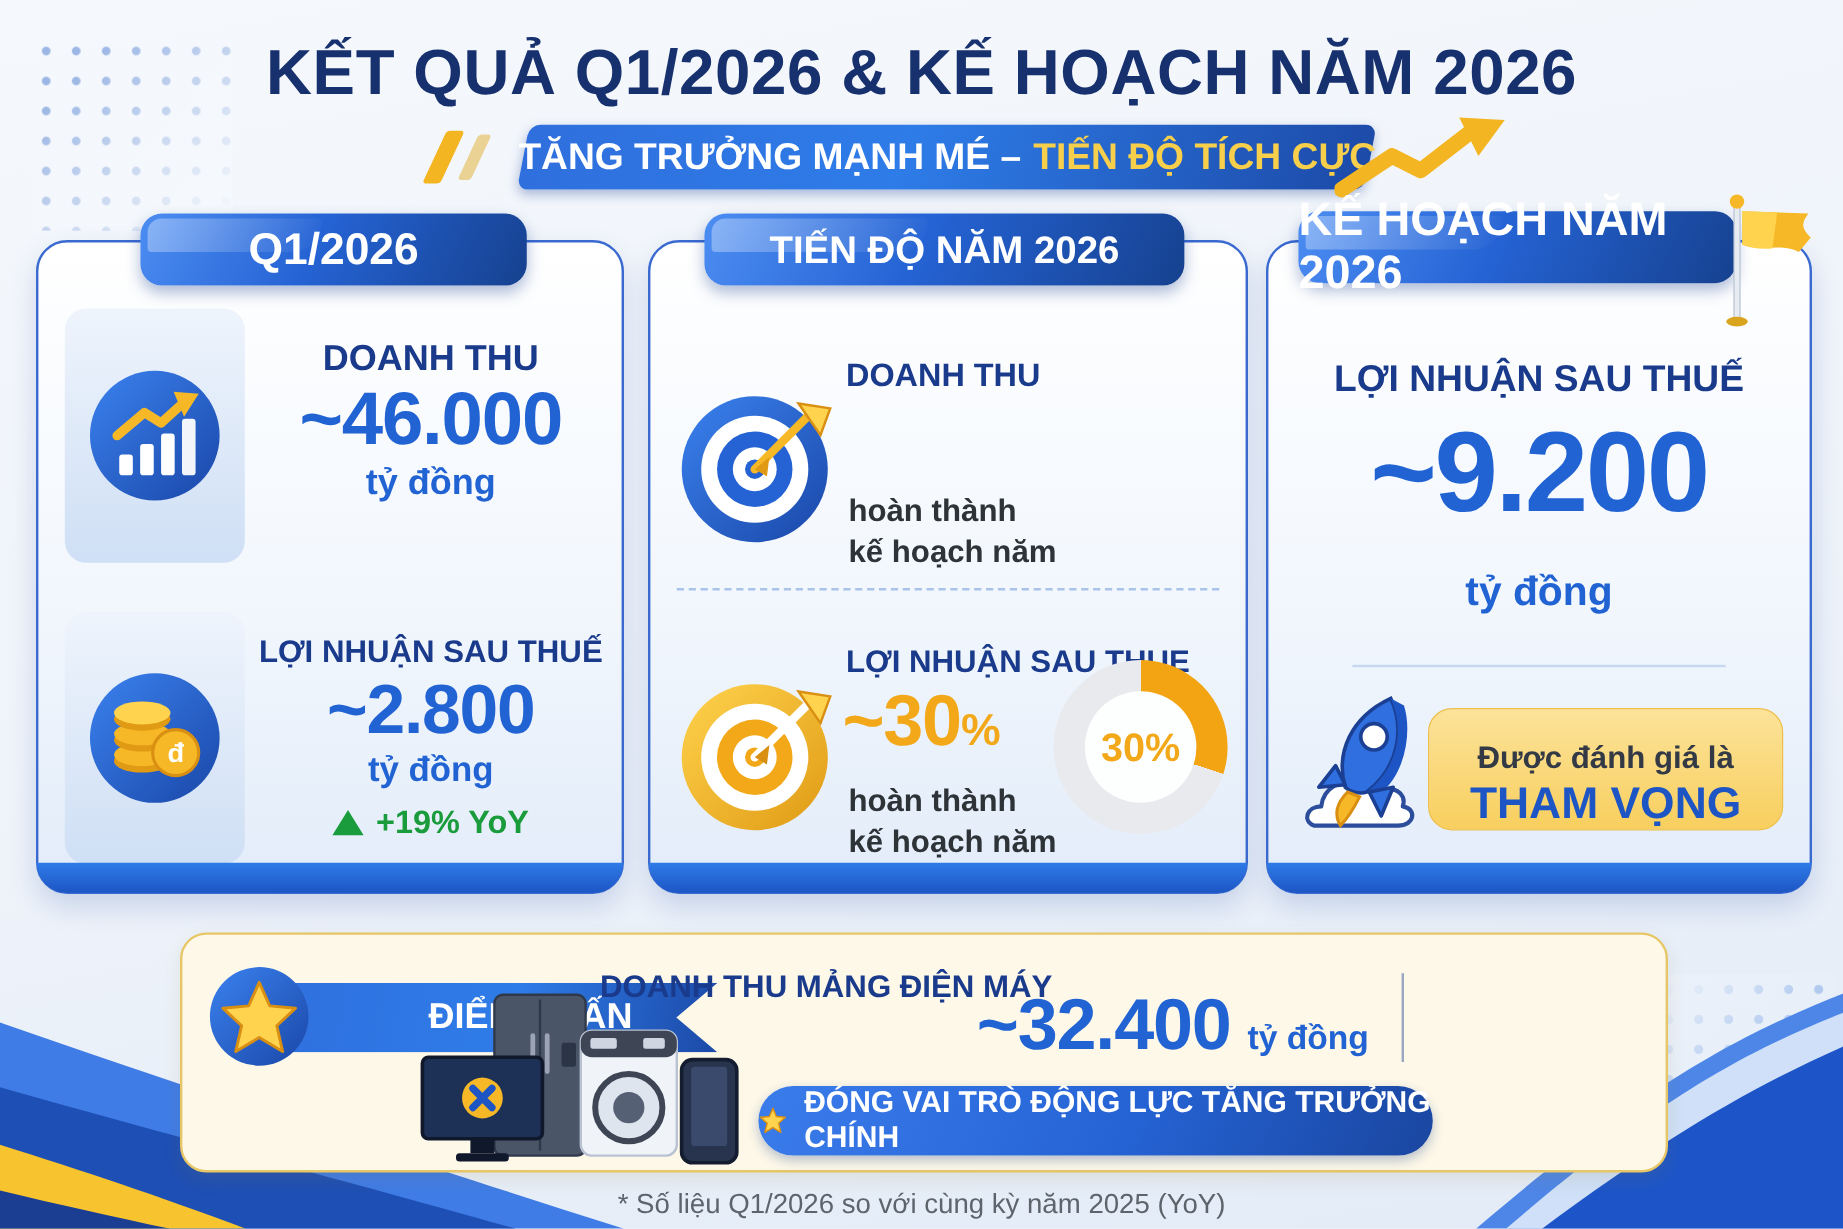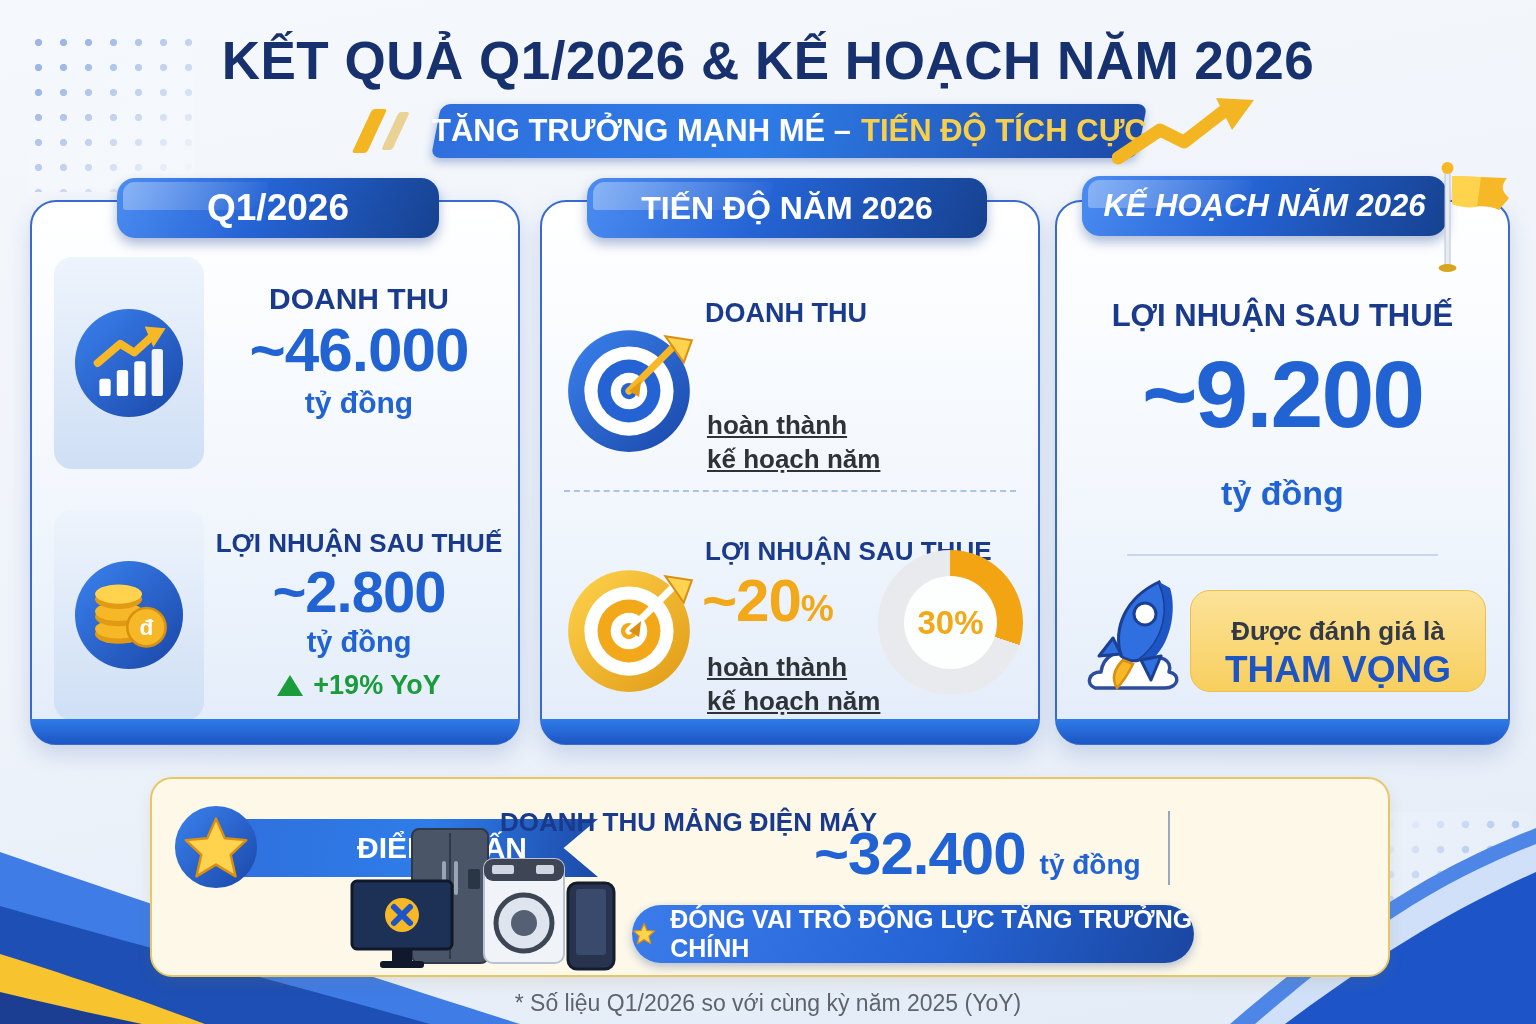--- a/index.html
+++ b/index.html
@@ -47,21 +47,21 @@
   .c2 { left:540px; width:500px; }
   .c3 { left:1055px; width:455px; }
   .badge { position:absolute; height:60px; border-radius:18px;
     background:linear-gradient(115deg,#4c8df2 0%,#2563d4 45%,#16418f 100%);
     box-shadow:0 6px 12px rgba(20,60,140,.35); display:flex; align-items:center; justify-content:center;
     color:#fff; font-weight:bold; z-index:3; }
   .badge::before { content:""; position:absolute; left:6px; top:4px; width:45%; height:46%;
     background:linear-gradient(115deg,rgba(255,255,255,.35),rgba(255,255,255,0)); border-radius:14px 4px 30px 4px; }
   .b1 { left:85px; top:-24px; width:322px; font-size:37px; }
   .b2 { left:45px; top:-24px; width:400px; font-size:32px; }
-  .b3 { left:25px; top:-26px; width:365px; font-size:31px;font-style:italic; }
+  .b3 { left:25px; top:-26px; width:365px; font-size:39px; }
 
   
   .iconbox { position:absolute; left:22px; width:150px; border-radius:18px;
     background:linear-gradient(180deg,#eef4fc,#cfdff5); display:flex; align-items:center; justify-content:center; }
   .ib1 { top:55px; height:212px; }
   .ib2 { top:308px; height:210px; }
   .c1 .txt { position:absolute; left:182px; right:14px; text-align:center; }
   .lab { font-weight:bold; color:#1a3a8c; }
   .bignum { font-weight:bold; color:#2263d3; letter-spacing:-1px; }
   .unit { font-weight:bold; color:#2263d3; }
@@ -75,21 +75,21 @@
   .t1-yoy { top:230px; font-size:29px; }
   .t2-lab { top:326px; font-size:26px; }
   .t2-val { top:356px; font-size:58px; }
   .t2-unit { top:424px; font-size:29px; }
   .t2-yoy { top:468px; font-size:27px; }
 
   
   .c2 .lab2 { position:absolute; left:163px; font-weight:bold; color:#1a3a8c; white-space:nowrap; }
   .c2 .val2 { position:absolute; left:160px; font-weight:bold; letter-spacing:-1px; }
   .c2 .val2 .pct { font-size:.62em; }
-  .c2 .desc { position:absolute; left:165px; font-size:26px; color:#2e3338; font-weight:bold;text-decoration:underline; }
+  .c2 .desc { position:absolute; left:165px; font-size:26px; color:#2e3338; font-weight:bold; }
   .val-blue { color:#2263d3; } .val-amber { color:#f2a818; }
   .donut { position:absolute; width:145px; height:145px; border-radius:50%; }
   .donut::after { content:""; position:absolute; inset:26px; border-radius:50%; background:#fdfefe; }
   .donut .dl { position:absolute; inset:0; display:flex; align-items:center; justify-content:center;
     font-size:33px; font-weight:bold; z-index:2; }
   .dl.blue { color:#2263d3; } .dl.amber { color:#f2a818; }
   .dash-div { position:absolute; left:22px; right:22px; top:288px; border-top:2px dashed #a9c4e8; }
 
   
   .c3 .plan-lab { position:absolute; top:96px; width:100%; text-align:center; font-size:31px; font-weight:bold; color:#1a3a8c; }
@@ -235,21 +235,21 @@
     <circle cx="68" cy="72" r="60" fill="url(#gy)"></circle>
     <circle cx="68" cy="72" r="44" fill="#fff"></circle>
     <circle cx="68" cy="72" r="31" fill="#f2a818"></circle>
     <circle cx="68" cy="72" r="18" fill="#fff"></circle>
     <circle cx="68" cy="72" r="8" fill="#f2a818"></circle>
     <line x1="68" y1="72" x2="112" y2="28" stroke="#fff" stroke-width="7" stroke-linecap="round"></line>
     <polygon points="104,18 130,22 122,44" fill="#ffd34d" stroke="#d98f12" stroke-width="2"></polygon>
     <polygon points="68,72 80,62 78,78" fill="#d98f12"></polygon>
   </svg>
   <div class="lab2" style="top:334px;font-size:26px">LỢI NHUẬN SAU THUE</div>
-  <div class="val2 val-amber" style="top:364px;font-size:60px"><span>~20</span><span class="pct">%</span></div>
+  <div class="val2 val-amber" style="top:364px;font-size:60px"><span>~30</span><span class="pct">%</span></div>
   <div class="desc" style="top:450px">hoàn thành</div>
   <div class="desc" style="top:484px">kế hoạch năm</div>
   <div class="donut" style="left: 336px; top: 348px; background: conic-gradient(rgb(242, 164, 19) 30%, rgb(233, 234, 237) 0deg);">
     <span class="dl amber">30%</span>
   </div>
 </div>
 
 <div class="card c3">
   <div class="badge b3">KẾ HOẠCH NĂM 2026</div>
   <svg class="abs" style="left:368px;top:-44px;z-index:4" width="92" height="116" viewBox="0 0 92 116">

